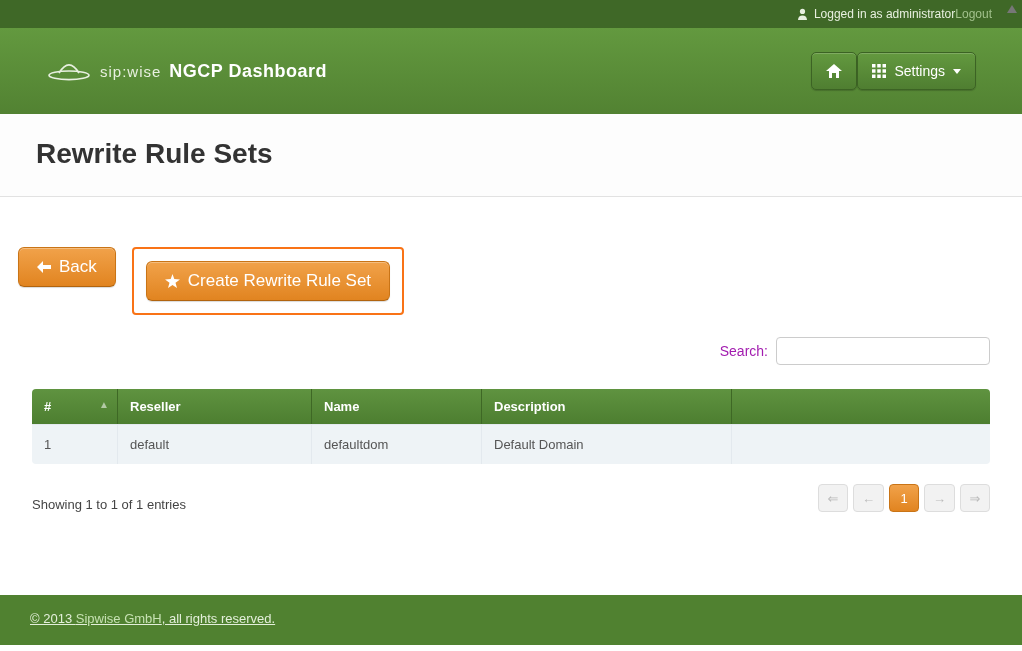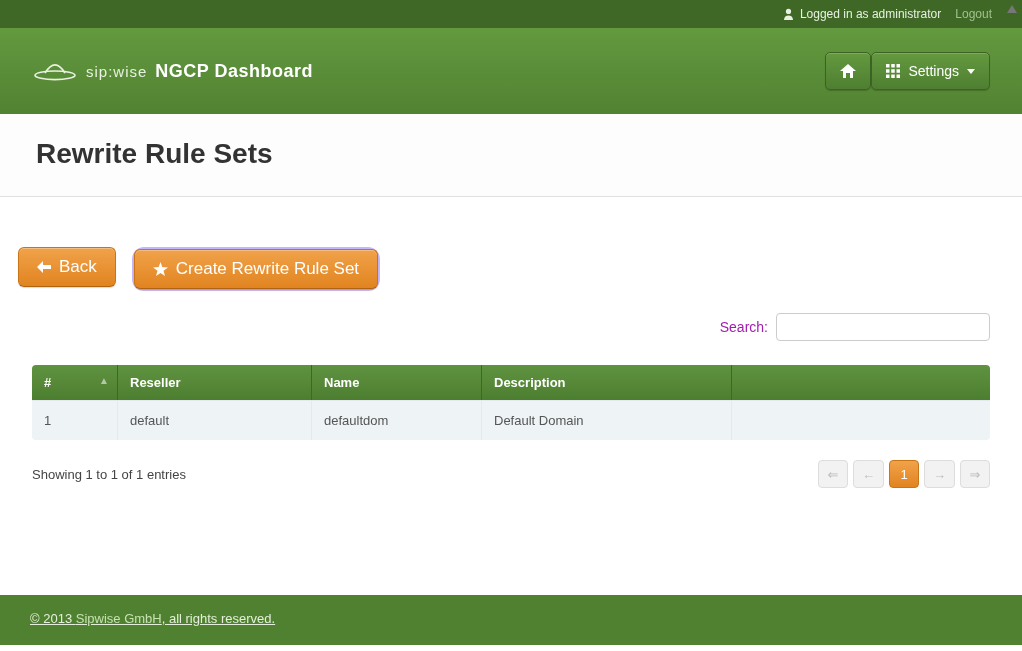--- a/index.html
+++ b/index.html
@@ -19,31 +19,31 @@
     background: #3f6827;
     height: 28px;
     display: flex;
     justify-content: flex-end;
     align-items: center;
     padding: 0 30px;
     color: #e8f0e0;
     font-size: 12px;
   }
   .topbar .login-info { display: inline-flex; align-items: center; gap: 6px; }
-  .topbar .logout { margin-left: 14px; color: #a2c18c; cursor: pointer; }
+  .topbar .logout { color: #a2c18c; cursor: pointer; }
 
   
   .header {
     background: #5f9340;
     background: linear-gradient(#63993f, #528232);
     height: 86px;
     display: flex;
     align-items: center;
     justify-content: space-between;
-    padding: 0 32px;
+    padding: 0 46px;
   }
   .brand { display: flex; align-items: center; gap: 8px; color: #fff; }
   .brand-mark {
     display: inline-flex; align-items: flex-end; gap: 6px;
     font-size: 16px; color: #e8f0e0;
   }
   .brand-mark .hat {
     width: 46px; height: 20px; display:block;
   }
   .brand-mark .sip {
@@ -101,23 +101,23 @@
     padding: 8px 18px;
     font-size: 17px;
     display: inline-flex;
     align-items: center;
     gap: 8px;
     cursor: pointer;
     box-shadow: 0 1px 1px rgba(0,0,0,0.15), inset 0 1px 0 rgba(255,255,255,0.3);
     height: 40px;
   }
   .highlight-red {
-    border: 2px solid #c4b5fd;
-    border-radius: 12px;
-    padding: 0;
+    border: 2px solid #f97316;
+    border-radius: 4px;
+    padding: 12px;
     display: inline-flex;
   }
 
   .search-row {
     display: flex;
     justify-content: flex-end;
     align-items: center;
     gap: 8px;
     padding-right: 14px;
     margin-bottom: 24px;
@@ -159,21 +159,21 @@
     font-size: 13px;
     border-right: 1px solid #e3e9ee;
     border-top: 1px solid #e3e9ee;
     color: #555;
   }
   table.data tbody td:last-child { border-right: none; }
 
   .table-footer {
     display: flex;
     justify-content: space-between;
-    align-items: center;
+    align-items: flex-end;
     margin: 20px 14px 70px;
     gap: 24px;
   }
   .entries-info { color: #444; font-size: 13px; }
   .pager { display: flex; gap: 5px; }
   .pager .pg {
     min-width: 30px; height: 28px;
     display: inline-flex; align-items: center; justify-content: center;
     border-radius: 4px;
     border: 1px solid #ddd;

